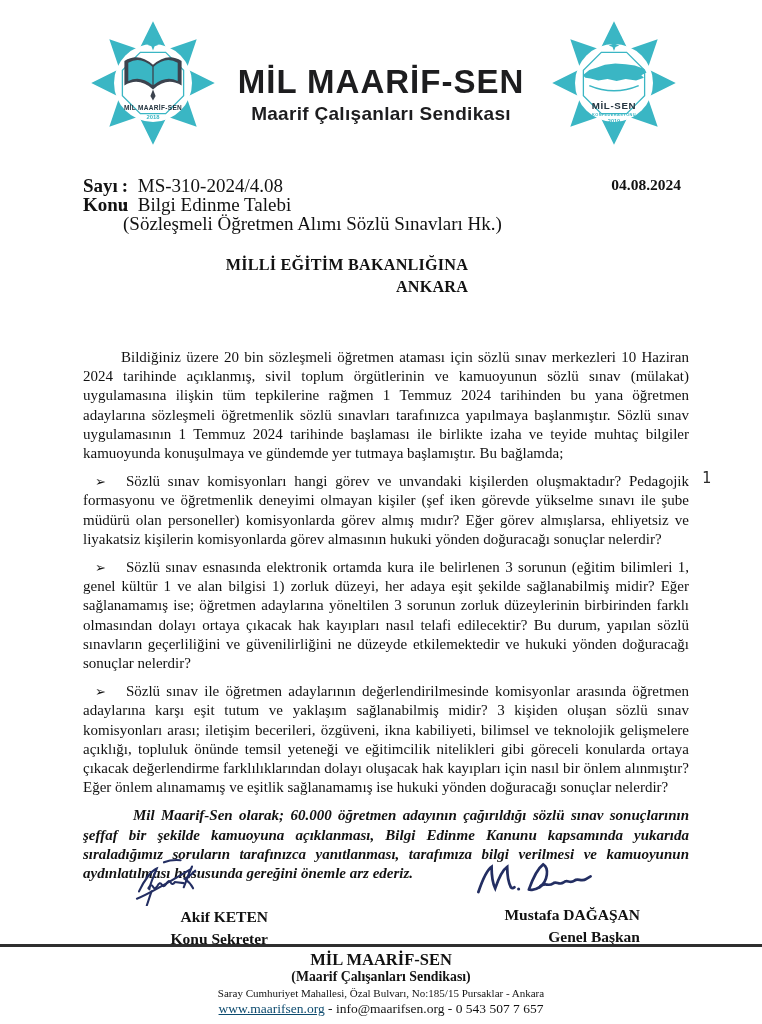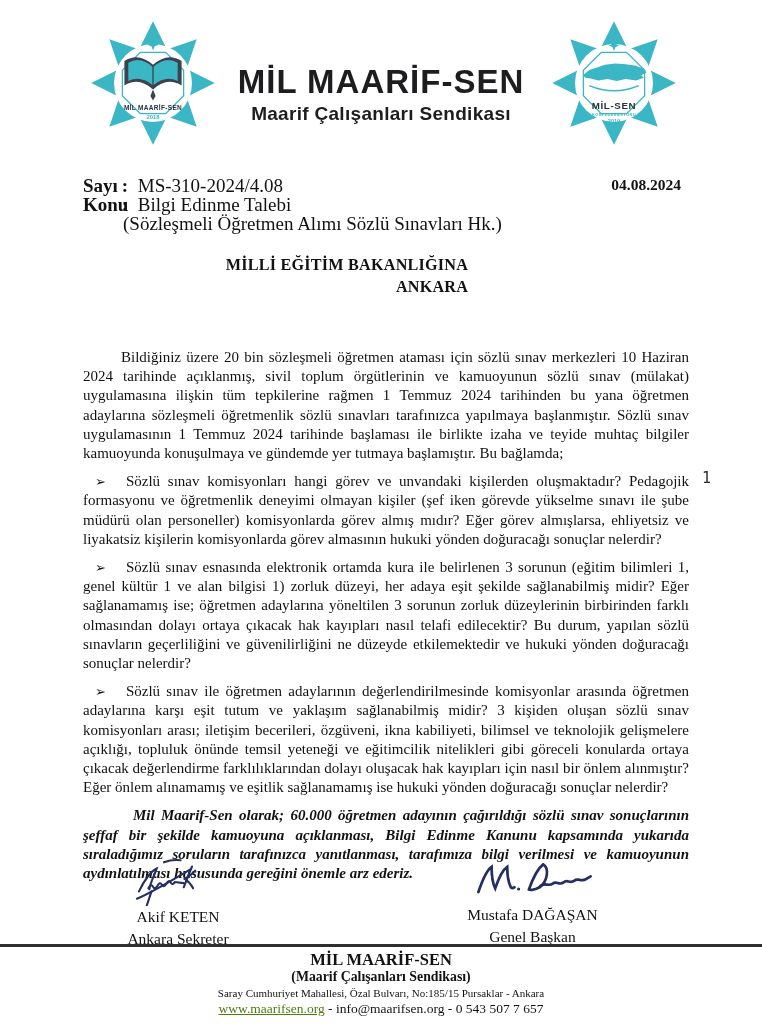--- a/index.html
+++ b/index.html
@@ -32,33 +32,33 @@
   .letter-body p{margin:0 0 9px 0;}
   .letter-body p.intro{text-indent:38px;}
   .letter-body p.bullet{text-indent:12px;}
   .letter-body p.closing{font-weight:bold;font-style:italic;text-indent:50px;margin-bottom:0;}
   .marker{padding-right:20px;font-size:13px;}
 
   .pagenum{position:absolute;left:702px;top:469px;font-size:15px;color:#2b2b2b;
            font-family:"DejaVu Sans Mono", monospace;}
 
   
-  .sig{position:absolute;text-align:center;font-size:15.5px;line-height:22px;}
+  .sig{position:absolute;text-align:right;font-size:15.5px;line-height:22px;font-weight:bold;}
   .sig.left{left:88px;top:854px;width:180px;}
   .sig.right{left:425px;top:856px;width:215px;}
   .sig svg{display:block;margin:0 auto;}
 
   
   .footer{position:absolute;left:0;top:944px;width:762px;height:80px;border-top:3px solid #2f2f2f;
           text-align:center;padding-top:3px;box-sizing:border-box;}
   .footer .f1{font-size:16.5px;font-weight:bold;line-height:19px;}
   .footer .f2{font-size:13.8px;font-weight:bold;line-height:16px;text-align:center;}
   .footer .f3{font-size:11px;line-height:16px;}
   .footer .f4{font-size:13.5px;line-height:16px;}
-  .weblink{color:#4d7c0f;text-decoration:underline;cursor:pointer;}
+  .weblink{color:#0c4a6e;text-decoration:underline;cursor:pointer;}
 </style>
 </head>
 <body>
 
 <div class="page">
 
   <div class="emblem left">
     <svg viewBox="0 0 200 200" width="138" height="130">
       <polygon fill="#3ab6c4" points="100,5 121.4,48.3 167.2,32.8 151.7,78.6 195,100 151.7,121.4 167.2,167.2 121.4,151.7 100,195 78.6,151.7 32.8,167.2 48.3,121.4 5,100 48.3,78.6 32.8,32.8 78.6,48.3"></polygon>
       <circle cx="100" cy="100" r="60" fill="#ffffff"></circle>
@@ -136,21 +136,21 @@
         <path d="M10,72 C20,50 34,32 44,28 C38,44 30,60 30,68"></path>
         <path d="M28,66 q5,-10 9,-3 q3,6 8,-1 q5,-10 9,-3 q3,6 8,-1 q5,-10 9,-3 q3,6 8,-1 L96,56"></path>
         <path d="M6,86 C30,76 78,48 108,30"></path>
         <path d="M112,24 C106,38 100,54 96,64"></path>
         <path d="M118,32 C110,40 102,46 98,48 C104,52 110,58 114,66"></path>
         <path d="M58,16 C68,12 80,11 90,12"></path>
         <path d="M34,72 C30,84 27,93 25,99"></path>
       </g>
     </svg>
     <div>Akif KETEN</div>
-    <div>Ankara Sekreter</div>
+    <div>Konu Sekreter</div>
   </div>
 
   <div class="sig right">
     <svg width="200" height="48" viewBox="0 0 210 80">
       <g fill="none" stroke="#232e62" stroke-width="4.5" stroke-linecap="round">
         <path d="M14,60 C22,36 30,22 36,18 C36,32 38,46 42,54 C48,36 56,22 62,18 C62,32 64,44 68,52 C70,54 72,54 74,52"></path>
         <path d="M98,56 C106,34 114,20 122,14 C132,20 130,42 116,52 C110,56 104,57 100,56"></path>
         <path d="M116,52 C124,42 130,52 138,46 C144,40 148,50 156,44 C162,38 166,47 174,41 C180,36 186,44 194,38 L201,34"></path>
       </g>
       <circle cx="81" cy="55" r="2.6" fill="#232e62"></circle>

